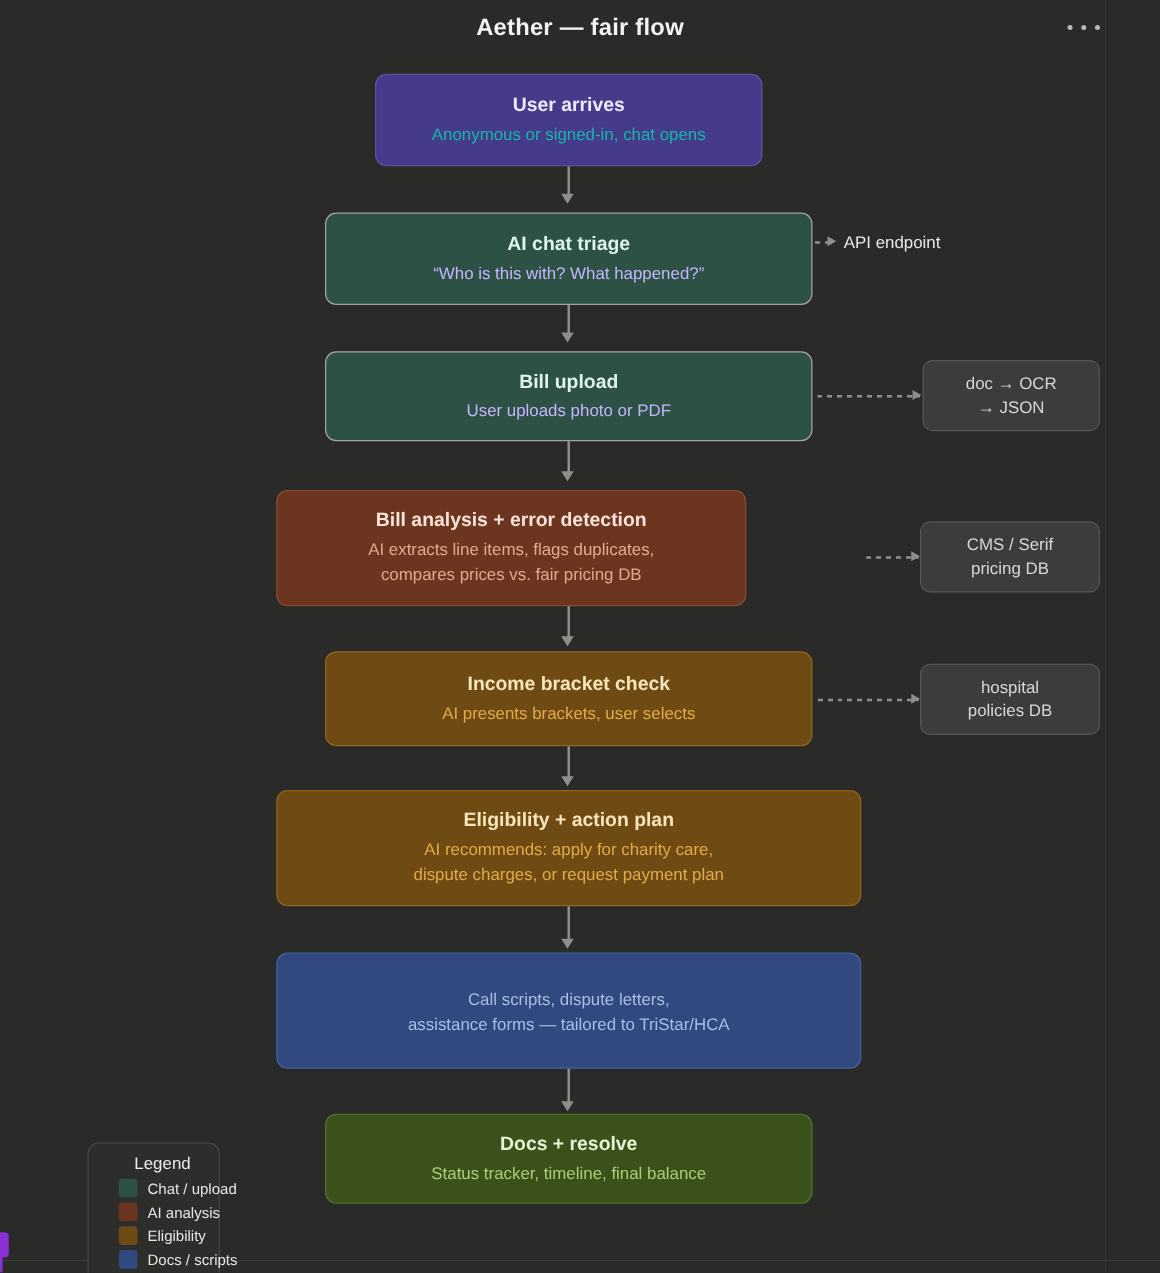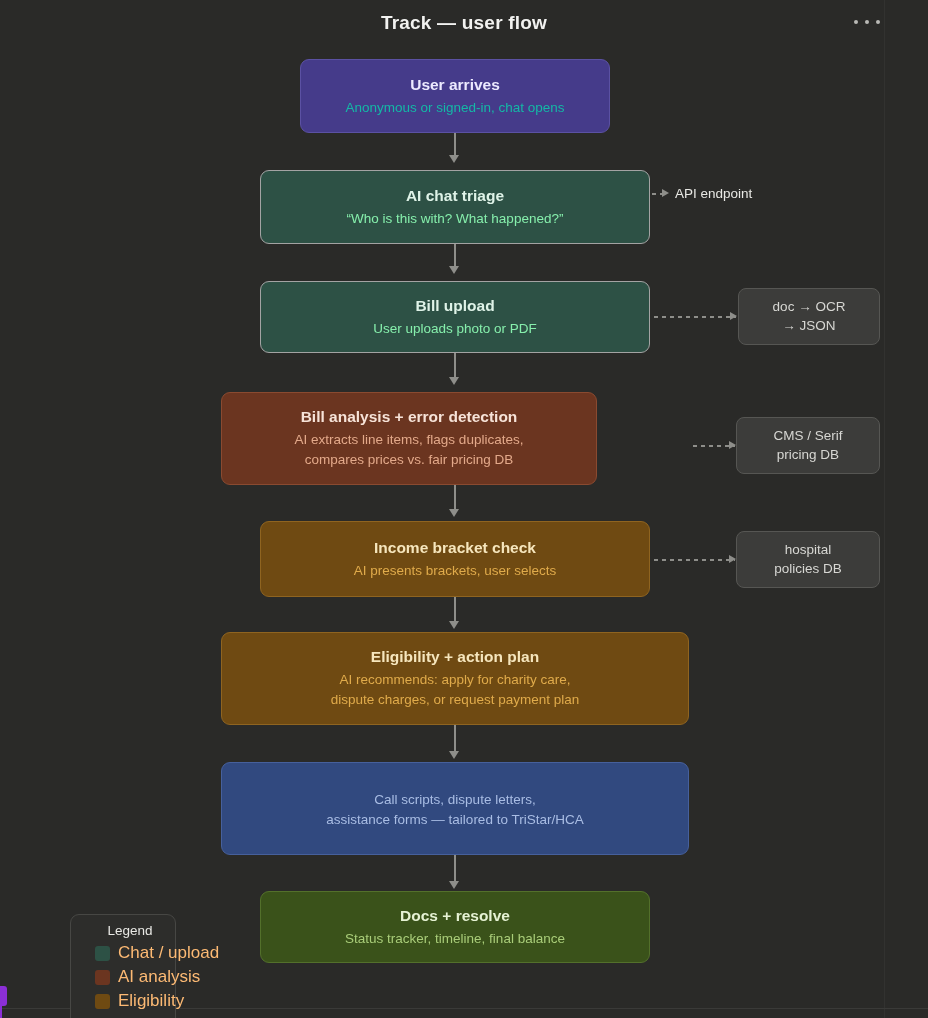--- a/index.html
+++ b/index.html
@@ -62,21 +62,21 @@
     margin-top: 2px;
   }
 
   
   .n-purple { background:#453b8a; border:1px solid #5b51a3; }
   .n-purple .n-title { color:#eceaff; }
   .n-purple .n-sub   { color:#14b8a6; }
 
   .n-green  { background:#2d5145; border:1px solid #a3a3a3; }
   .n-green .n-title { color:#dff3e8; }
-  .n-green .n-sub   { color:#86efac; }
+  .n-green .n-sub   { color:#c4b5fd; }
 
   .n-red    { background:#6b3520; border:1px solid #8a4a30; }
   .n-red .n-title { color:#f7e3d8; }
   .n-red .n-sub   { color:#e3a98a; }
 
   .n-amber  { background:#6f4a12; border:1px solid #8f6420; }
   .n-amber .n-title { color:#f6e6bd; }
   .n-amber .n-sub   { color:#e0ab4b; }
 
   .n-blue   { background:#31497f; border:1px solid #46609c; }
@@ -166,22 +166,22 @@
     gap: 8px;
     margin-top: 4px;
     cursor: pointer;
   }
   .lg-swatch {
     width: 15px; height: 15px;
     border-radius: 3px;
     flex: 0 0 auto;
   }
   .lg-label {
-    font-size: 17px;
-    color: #fdba74;
+    font-size: 12px;
+    color: #e5e5e5;
     white-space: nowrap;
   }
 
   
   #left-marker {
     position: absolute;
     left: 0; top: 986px;
     width: 7px; height: 20px;
     background: #8b2fd6;
     border-radius: 0 3px 3px 0;
@@ -203,21 +203,21 @@
     left: 0; bottom: 9px;
     width: 928px; height: 1px;
     background: #3a3a38;
   }
 </style>
 </head>
 <body>
 
 <div id="canvas">
 
-  <div id="page-title">Track — user flow</div>
+  <div id="page-title">Aether — fair flow</div>
 
   <div id="more-menu">
     <i></i>
     <i></i>
     <i></i>
   </div>
 
   <div id="right-rule"></div>
   <div id="bottom-rule"></div>
   <div id="left-rail"></div>

